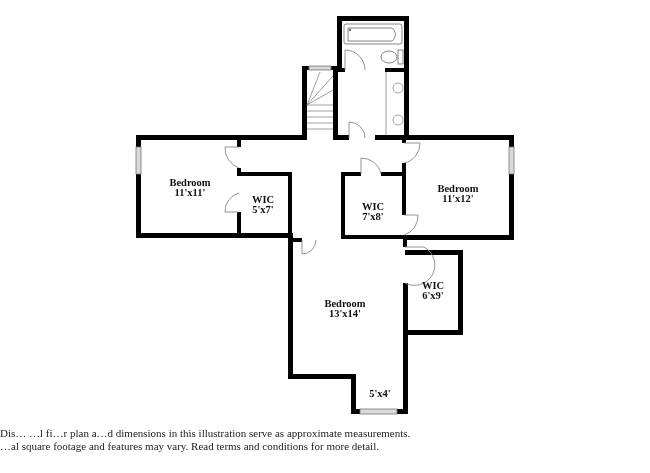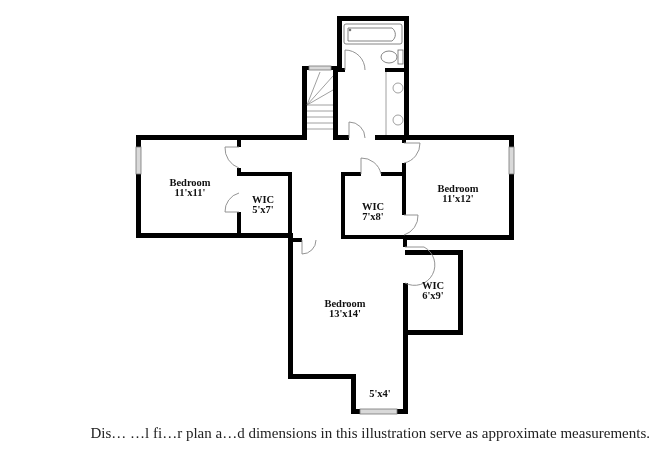--- a/index.html
+++ b/index.html
@@ -1,19 +1,19 @@
 <!DOCTYPE html>
 <html><head>
 <meta charset="utf-8">
 <style>
   html, body { margin: 0; padding: 0; background: #ffffff; }
   body { width: 650px; height: 473px; position: relative; overflow: hidden; font-family: "Liberation Serif", "DejaVu Serif", serif; }
   #plan { position: absolute; left: 0; top: 0; }
   .room-label { font-family: "Liberation Serif", "DejaVu Serif", serif; font-weight: bold; font-size: 10.5px; fill: #111; text-anchor: middle; }
-  .disclaimer { position: absolute; left: 0; width: 650px; top: 427px; text-align: right; font-family: "Liberation Serif", "DejaVu Serif", serif; font-size: 15px; color: #222; line-height: 13px; }
+  .disclaimer { position: absolute; left: 0; width: 650px; top: 427px; text-align: left; font-family: "Liberation Serif", "DejaVu Serif", serif; font-size: 11px; color: #222; line-height: 13px; }
 </style>
 </head>
 <body>
 
 <svg id="plan" width="650" height="473" viewBox="0 0 650 473" xmlns="http://www.w3.org/2000/svg">
 
   <g fill="#000">
 
     <rect x="337" y="16" width="72" height="5"></rect>
     <rect x="337" y="16" width="5" height="56"></rect>
@@ -140,13 +140,14 @@
 
     <text class="room-label" x="433" y="289">WIC</text>
     <text class="room-label" x="433" y="299">6'x9'</text>
 
     <text class="room-label" x="380" y="397">5'x4'</text>
   </g>
 </svg>
 
 <div class="disclaimer">
   <div>Dis… …l fi…r plan a…d dimensions in this illustration serve as approximate measurements.</div>
+  <div>…al square footage and features may vary. Read terms and conditions for more detail.</div>
 </div>
 
 </body></html>

